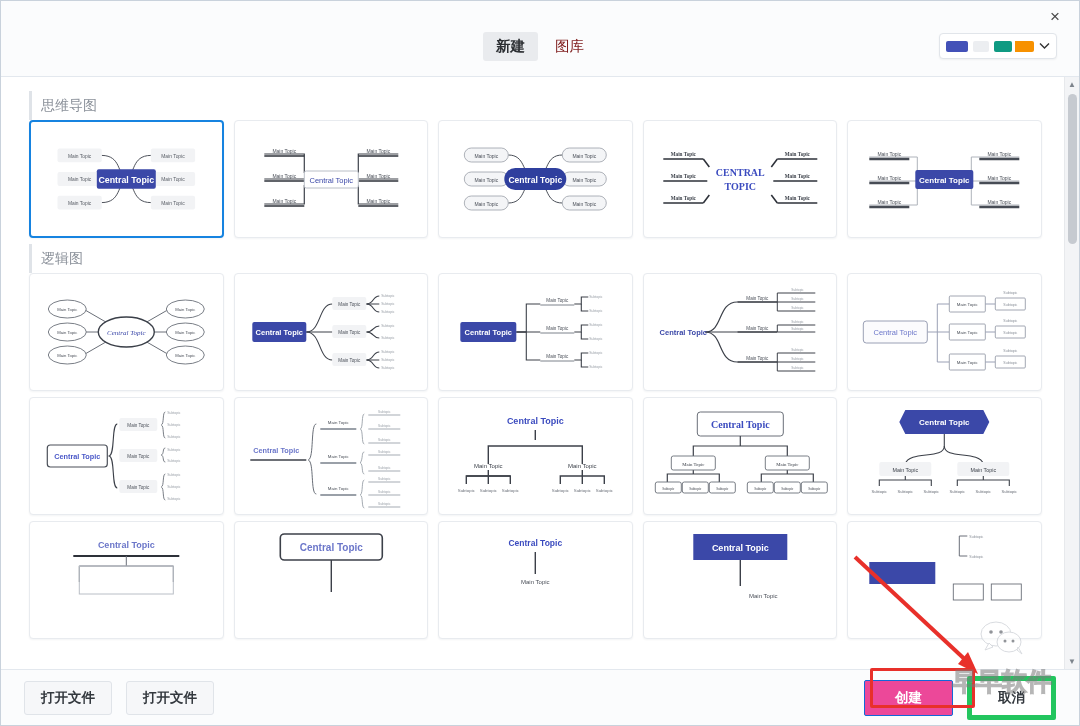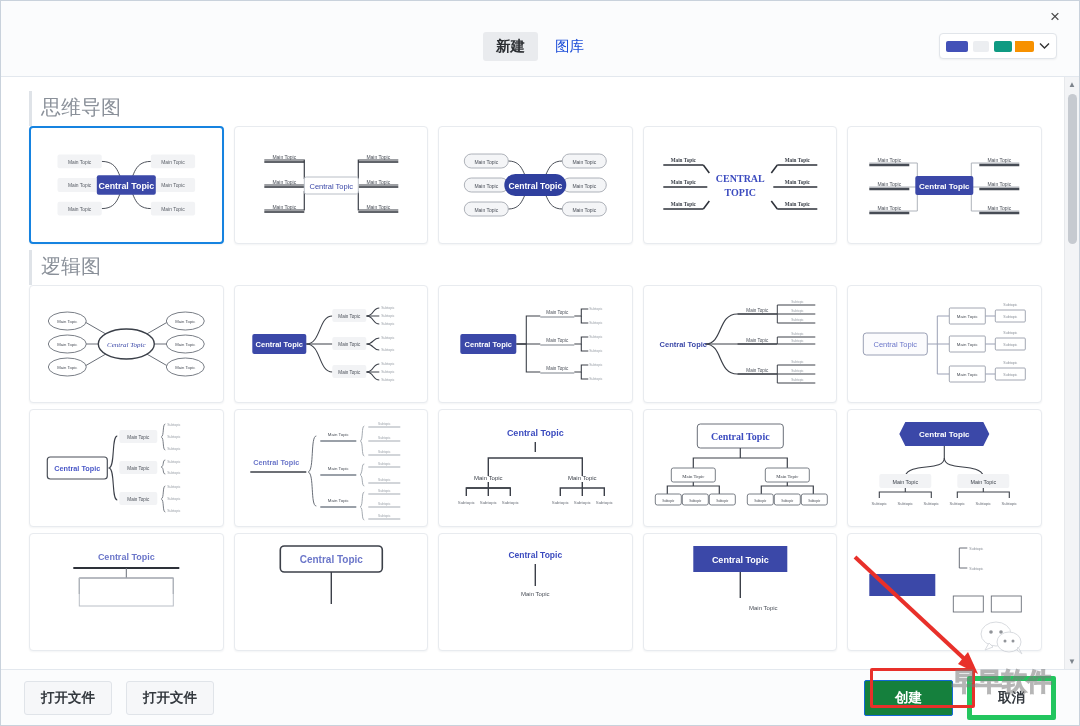--- a/index.html
+++ b/index.html
@@ -20,21 +20,21 @@
     border-bottom:1px solid #e3e8ee;
     position:relative; display:flex; align-items:center; justify-content:center;
   }
   .close-btn{
     position:absolute; right:8px; top:2px; width:32px; height:28px;
     display:flex; align-items:center; justify-content:center;
     color:#4a4a4a; font-size:17px; cursor:default;
   }
   .tabs{ display:flex; gap:4px; align-items:center; margin-top:16px;}
   .tab{
-    font-size:14.5px; padding:5px 13px; border-radius:3px; color:#1d4ed8;
+    font-size:14.5px; padding:5px 13px; border-radius:3px; color:#7f1d1d;
   }
   .tab.active{ background:#e9ebee; color:#2c2f33; font-weight:600; }
   .theme-picker{
     position:absolute; right:22px; top:32px;
     width:118px; height:26px; background:#fff;
     border:1px solid #e1e5ea; border-radius:4px;
     display:flex; align-items:center; padding:0 6px; gap:5px;
     box-shadow:0 1px 2px rgba(0,0,0,.05);
   }
   .sw{ height:11px; border-radius:2px; }
@@ -52,23 +52,23 @@
     width:15px; background:#f3f4f6; border-left:1px solid #e7e9ec;
     display:flex; flex-direction:column; align-items:center;
   }
   .sb-arrow{ font-size:8px; color:#7d848c; height:15px; line-height:15px;}
   .sb-thumb{ width:9px; background:#c6cad0; border-radius:5px; height:150px; margin:2px 0;}
   .sb-spacer{flex:1;}
   
   .row{ display:flex; gap:10px; margin-bottom:4px; }
   .col{ flex:1 1 0; min-width:0; }
   .sec-title{
-    font-size:20px; color:#8a9099; padding:8px 0 7px 9px;
+    font-size:14px; color:#8a9099; padding:8px 0 7px 9px;
     border-left:3px solid #dfe3e8; line-height:1;
-    font-family:Liberation Mono, monospace;
+    font-family:Liberation Serif, serif;
   }
   .card{
     background:#fff; border:1px solid #e8ebef; border-radius:4px;
     height:118px; position:relative; overflow:hidden;
     box-shadow:0 1px 2px rgba(20,30,50,.05);
   }
   .card.selected{ border:2px solid #1683e0; }
   .card svg{ display:block; width:100%; height:100%; }
   .sec-block{ margin-bottom:6px; }
   
@@ -78,21 +78,21 @@
     position:relative;
     font-weight:bold;
   }
   .btn{
     font-size:13.5px; padding:7px 16px; border-radius:3px;
     border:1px solid #e0e4e9; background:#f6f7f9; color:#33383e;
   }
   .btn + .btn{ margin-left:14px; }
   .footer-right{ margin-left:auto; display:flex; align-items:center; gap:14px;}
   .btn-create{
-    background:#15803d; color:#fff; border:1px solid #1268d8;
+    background:#ec4899; color:#fff; border:1px solid #1268d8;
     padding:8px 30px; font-size:13.5px; border-radius:2px;
   }
   .btn-cancel{
     background:#fff; border:5px solid #22c55e; color:#33383e;
     padding:8px 26px; font-size:13.5px; border-radius:2px;
   }
   .anno-box{
     position:absolute; border:3px solid #e8302a; border-radius:2px;
     left:870px; top:668px; width:105px; height:40px; pointer-events:none;
   }

